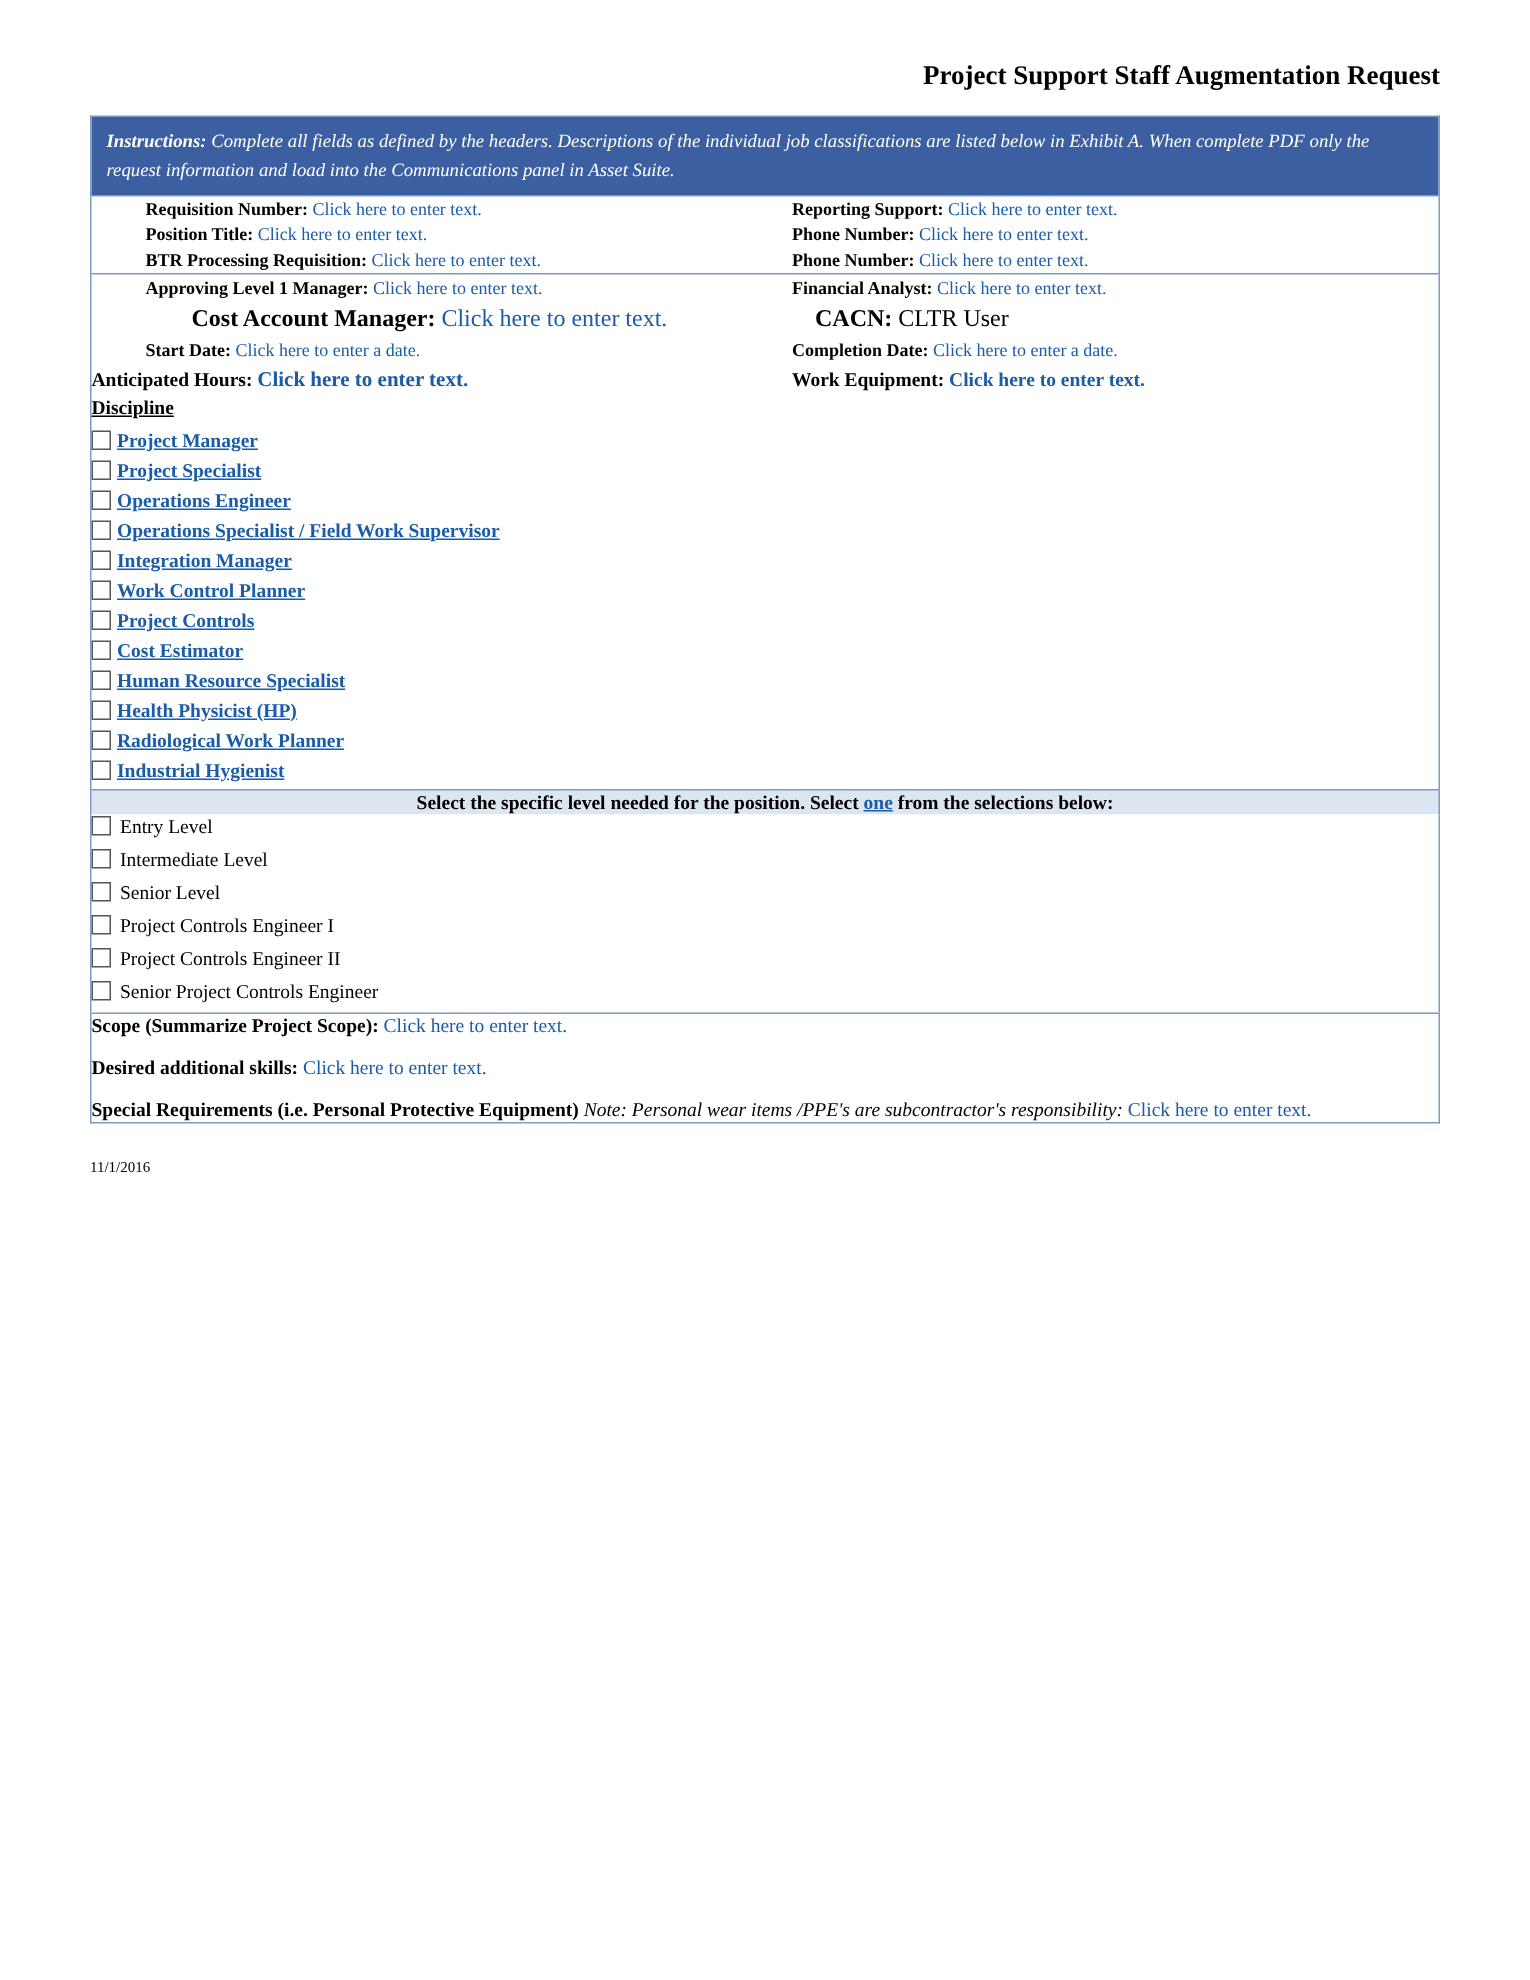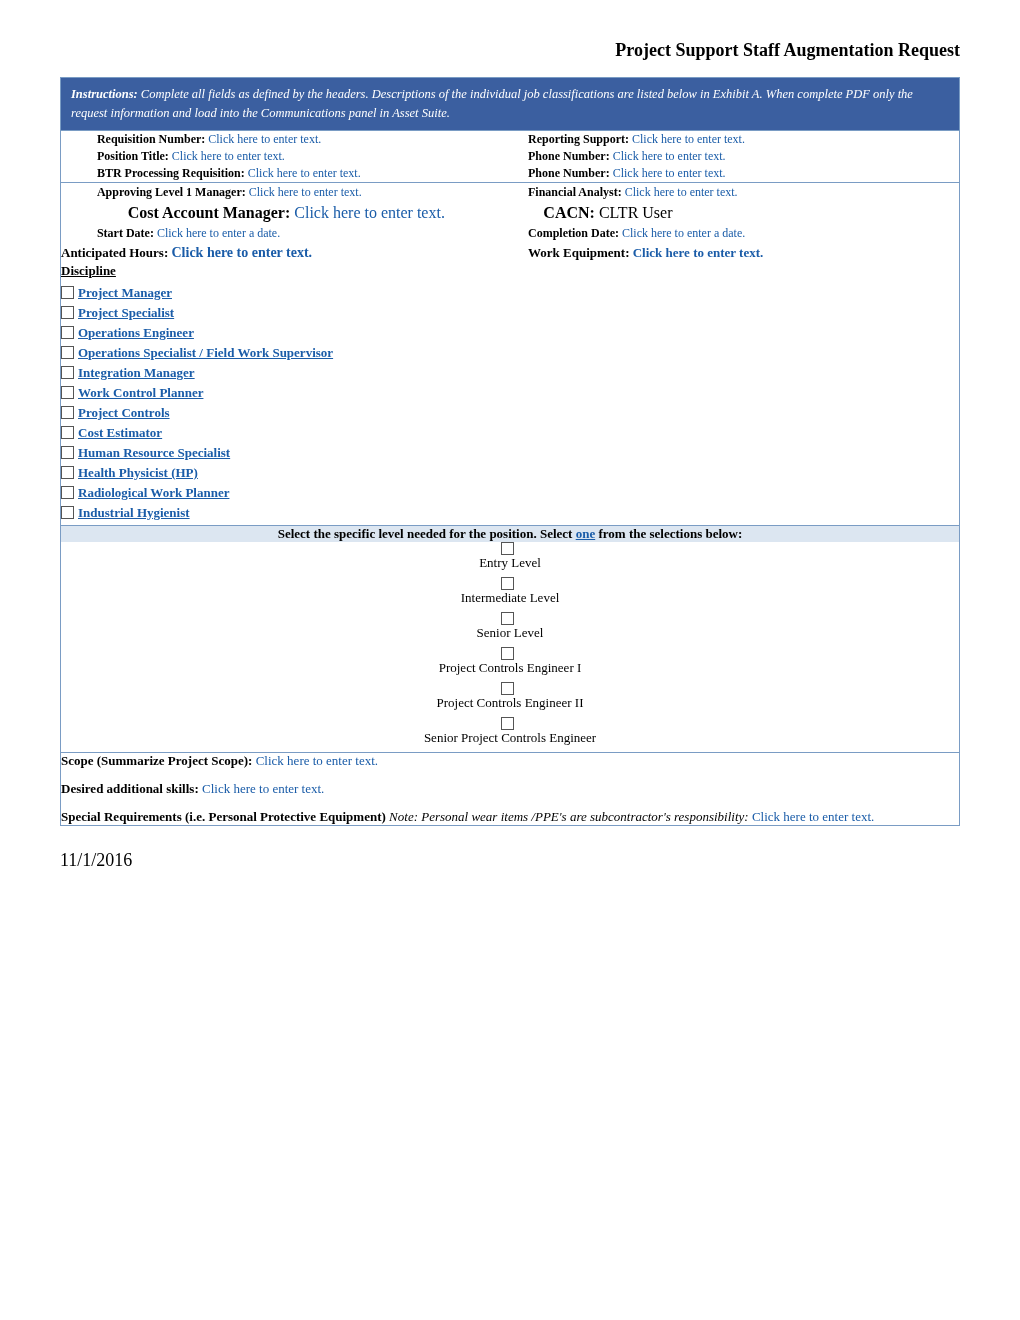--- a/index.html
+++ b/index.html
@@ -128,21 +128,20 @@
     }
     .level-section {
       padding: 8px 14px 16px 14px;
       background: #fff;
     }
     .level-checkbox-item {
       display: flex;
       align-items: center;
       margin-bottom: 6px;
       font-size: 13px;
-      flex-direction: column;
     }
     .level-checkbox-item input[type="checkbox"] {
       margin-right: 6px;
       width: 13px;
       height: 13px;
       border: 1px solid #555;
       appearance: none;
       -webkit-appearance: none;
       background: #fff;
       cursor: pointer;
@@ -155,21 +154,21 @@
     }
     .scope-label {
       font-weight: bold;
       font-size: 13px;
     }
     .scope-value {
       color: #1a5ca8;
     }
     .footer-date {
       margin-top: 24px;
-      font-size: 18px;
+      font-size: 10px;
     }
     .divider-row {
       border-top: 1px solid #7a9cc4;
     }
     .approving-section {
       padding: 4px 10px;
       background: #fff;
     }
     .approving-section .form-row {
       font-size: 12px;

